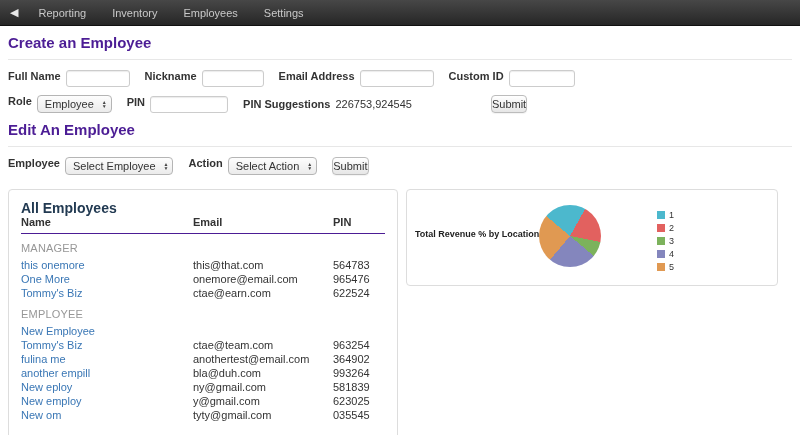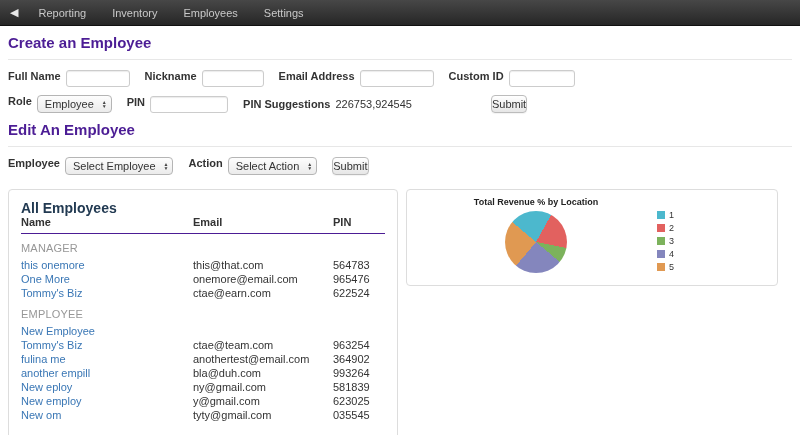--- a/index.html
+++ b/index.html
@@ -36,21 +36,21 @@
   .emp-panel { width: 390px; padding: 10px 12px; height: 330px; }
   .emp-title { font-size: 14px; font-weight: bold; color: #223a52; }
   .emp-header { display: grid; grid-template-columns: 172px 140px 1fr; font-weight: bold; font-size: 11px; color: #333; padding-bottom: 5px; border-bottom: 1px solid #4c1d95; }
   .emp-group-label { font-size: 11px; color: #979797; padding: 8px 0 4px 0; letter-spacing: .2px; }
   .emp-row { display: grid; grid-template-columns: 172px 140px 1fr; font-size: 11px; line-height: 14px; }
   .emp-name { color: #3a77b5; cursor: pointer; }
   .emp-email, .emp-pin { color: #333; }
 
   .chart-panel { width: 372px; margin-left: 8px; height: 97px; padding: 7px 8px; }
   .chart-body { display: flex; }
-  .chart-area { width: 242px; display: flex; flex-direction: column; align-items: center; }
+  .chart-area { width: 242px; display: flex; flex-direction: row; align-items: center; }
   .chart-title { font-size: 9px; font-weight: bold; color: #222; margin-bottom: 4px; }
   .pie { width: 62px; height: 62px; border-radius: 50%; }
   .legend { padding-top: 13px; }
   .legend-item { display: flex; align-items: center; margin-bottom: 3px; font-size: 9px; color: #333; }
   .legend-swatch { width: 8px; height: 8px; margin-right: 4px; display: inline-block; }
 </style>
 </head>
 <body>
 
 <div class="screen">

